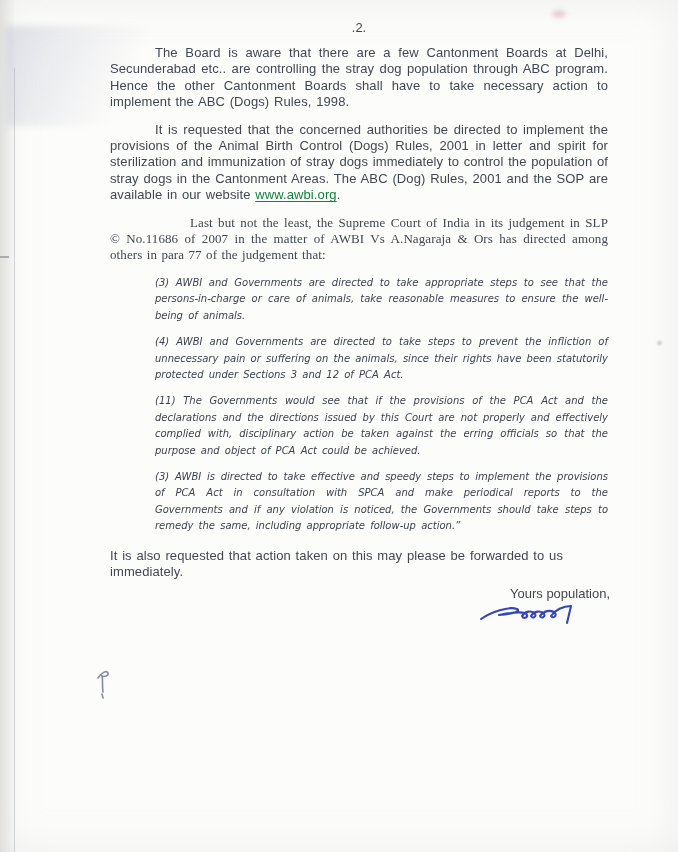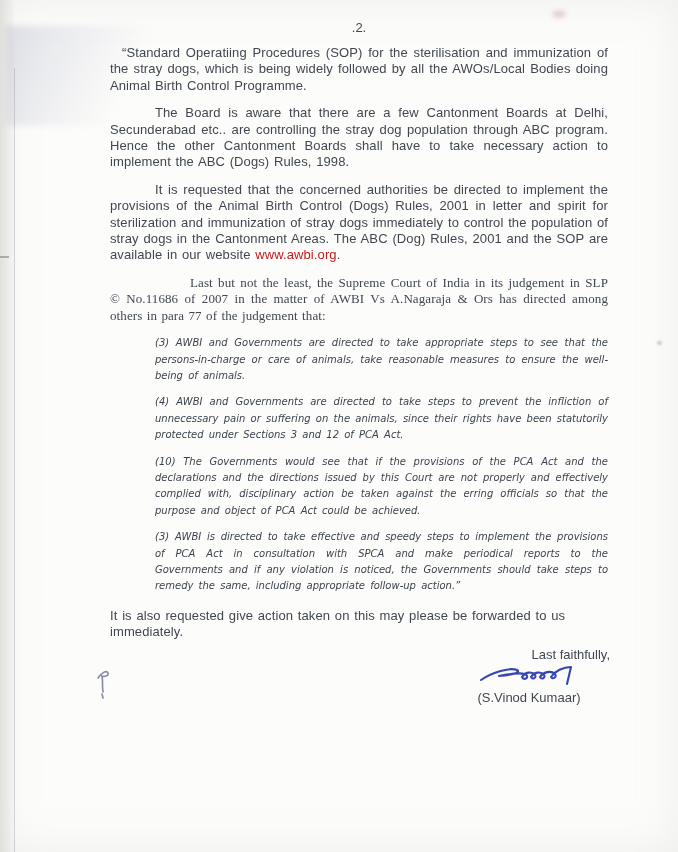--- a/index.html
+++ b/index.html
@@ -80,22 +80,23 @@
     font-size: 13px;
     line-height: 16.4px;
     text-align: justify;
     letter-spacing: 0.1px;
     word-spacing: 1px;
   }
   .indent-sm { text-indent: 12px; }
   .indent    { text-indent: 45px; }
   .indent-lg { text-indent: 80px; font-family: Liberation Serif, serif; }
   .weblink {
+    text-decoration: underline;
     text-underline-offset: 2px;
-    color: #b91c1c;
+    color: #15803d;
   }
   .quotes { margin-left: 45px; }
   p.quote {
     margin: 0 0 10px 0;
     font-family: "DejaVu Sans", sans-serif;
     font-style: italic;
     font-size: 10px;
     line-height: 16.4px;
     text-align: justify;
     word-spacing: 2px;
@@ -131,42 +132,40 @@
   <div class="ink-mark">
     <svg width="16" height="34" viewBox="0 0 16 34">
       <path d="M3 10 C 7 4, 12 2, 13 5 C 14 8, 9 9, 7 8 C 8 12, 7 18, 8 24 M7 26 L 8 30" fill="none" stroke="rgba(95,100,135,0.75)" stroke-width="1.6" stroke-linecap="round"></path>
     </svg>
   </div>
 
   <div class="content">
 
     <div class="page-number">.2.</div>
 
-    <p class="body indent-sm">“Standard Operatiing Procedures (SOP) for the sterilisation and immunization of the stray dogs, which is being widely followed by all the AWOs/Local Bodies doing Animal Birth Control Programme.</p>
 
 
     <p class="body indent">The Board is aware that there are a few Cantonment Boards at Delhi, Secunderabad etc.. are controlling the stray dog population through ABC program. Hence the other Cantonment Boards shall have to take necessary action to implement the ABC (Dogs) Rules, 1998.</p>
 
     <p class="body indent"><span>It is requested that the concerned authorities be directed to implement the provisions of the Animal Birth Control (Dogs) Rules, 2001 in letter and spirit for sterilization and immunization of stray dogs immediately to control the population of stray dogs in the Cantonment Areas. The ABC (Dog) Rules, 2001 and the SOP are available in our website </span><span class="weblink">www.awbi.org</span><span>.</span></p>
 
     <p class="body indent-lg">Last but not the least, the Supreme Court of India in its judgement in SLP © No.11686 of 2007 in the matter of AWBI Vs A.Nagaraja &amp; Ors has directed among others in para 77 of the judgement that:</p>
 
     <div class="quotes">
       <p class="quote">(3) AWBI and Governments are directed to take appropriate steps to see that the persons-in-charge or care of animals, take reasonable measures to ensure the well-being of animals.</p>
       <p class="quote">(4) AWBI and Governments are directed to take steps to prevent the infliction of unnecessary pain or suffering on the animals, since their rights have been statutorily protected under Sections 3 and 12 of PCA Act.</p>
-      <p class="quote">(10) The Governments would see that if the provisions of the PCA Act and the declarations and the directions issued by this Court are not properly and effectively complied with, disciplinary action be taken against the erring officials so that the purpose and object of PCA Act could be achieved.</p>
+      <p class="quote">(11) The Governments would see that if the provisions of the PCA Act and the declarations and the directions issued by this Court are not properly and effectively complied with, disciplinary action be taken against the erring officials so that the purpose and object of PCA Act could be achieved.</p>
       <p class="quote">(3) AWBI is directed to take effective and speedy steps to implement the provisions of PCA Act in consultation with SPCA and make periodical reports to the Governments and if any violation is noticed, the Governments should take steps to remedy the same, including appropriate follow-up action.”</p>
     </div>
 
-    <p class="body closing">It is also requested give action taken on this may please be forwarded to us immediately.</p>
+    <p class="body closing">It is also requested that action taken on this may please be forwarded to us immediately.</p>
 
     <div class="signoff">
-      <div class="valediction">Last faithfully,</div>
+      <div class="valediction">Yours population,</div>
       <div class="signature-wrap">
         <svg width="100" height="26" viewBox="0 0 100 26">
           <path d="M2 16 C 12 9, 30 3, 38 6 C 42 8, 35 11, 20 12 C 36 9, 46 8, 48 12 C 49 15, 44 16, 43 13 C 46 8, 53 7, 56 11 C 58 14, 53 16, 52 13 C 55 8, 62 7, 65 11 C 67 14, 62 16, 61 13 C 64 8, 72 6, 76 10 C 78 13, 74 16, 72 13 C 76 7, 84 3, 92 3 L 88 20" fill="none" stroke="#3646b2" stroke-width="2.1" stroke-linecap="round" stroke-linejoin="round"></path>
         </svg>
       </div>
-      <div>(S.Vinod Kumaar)</div>
     </div>
 
   </div>
 </div>
 
 </body></html>

